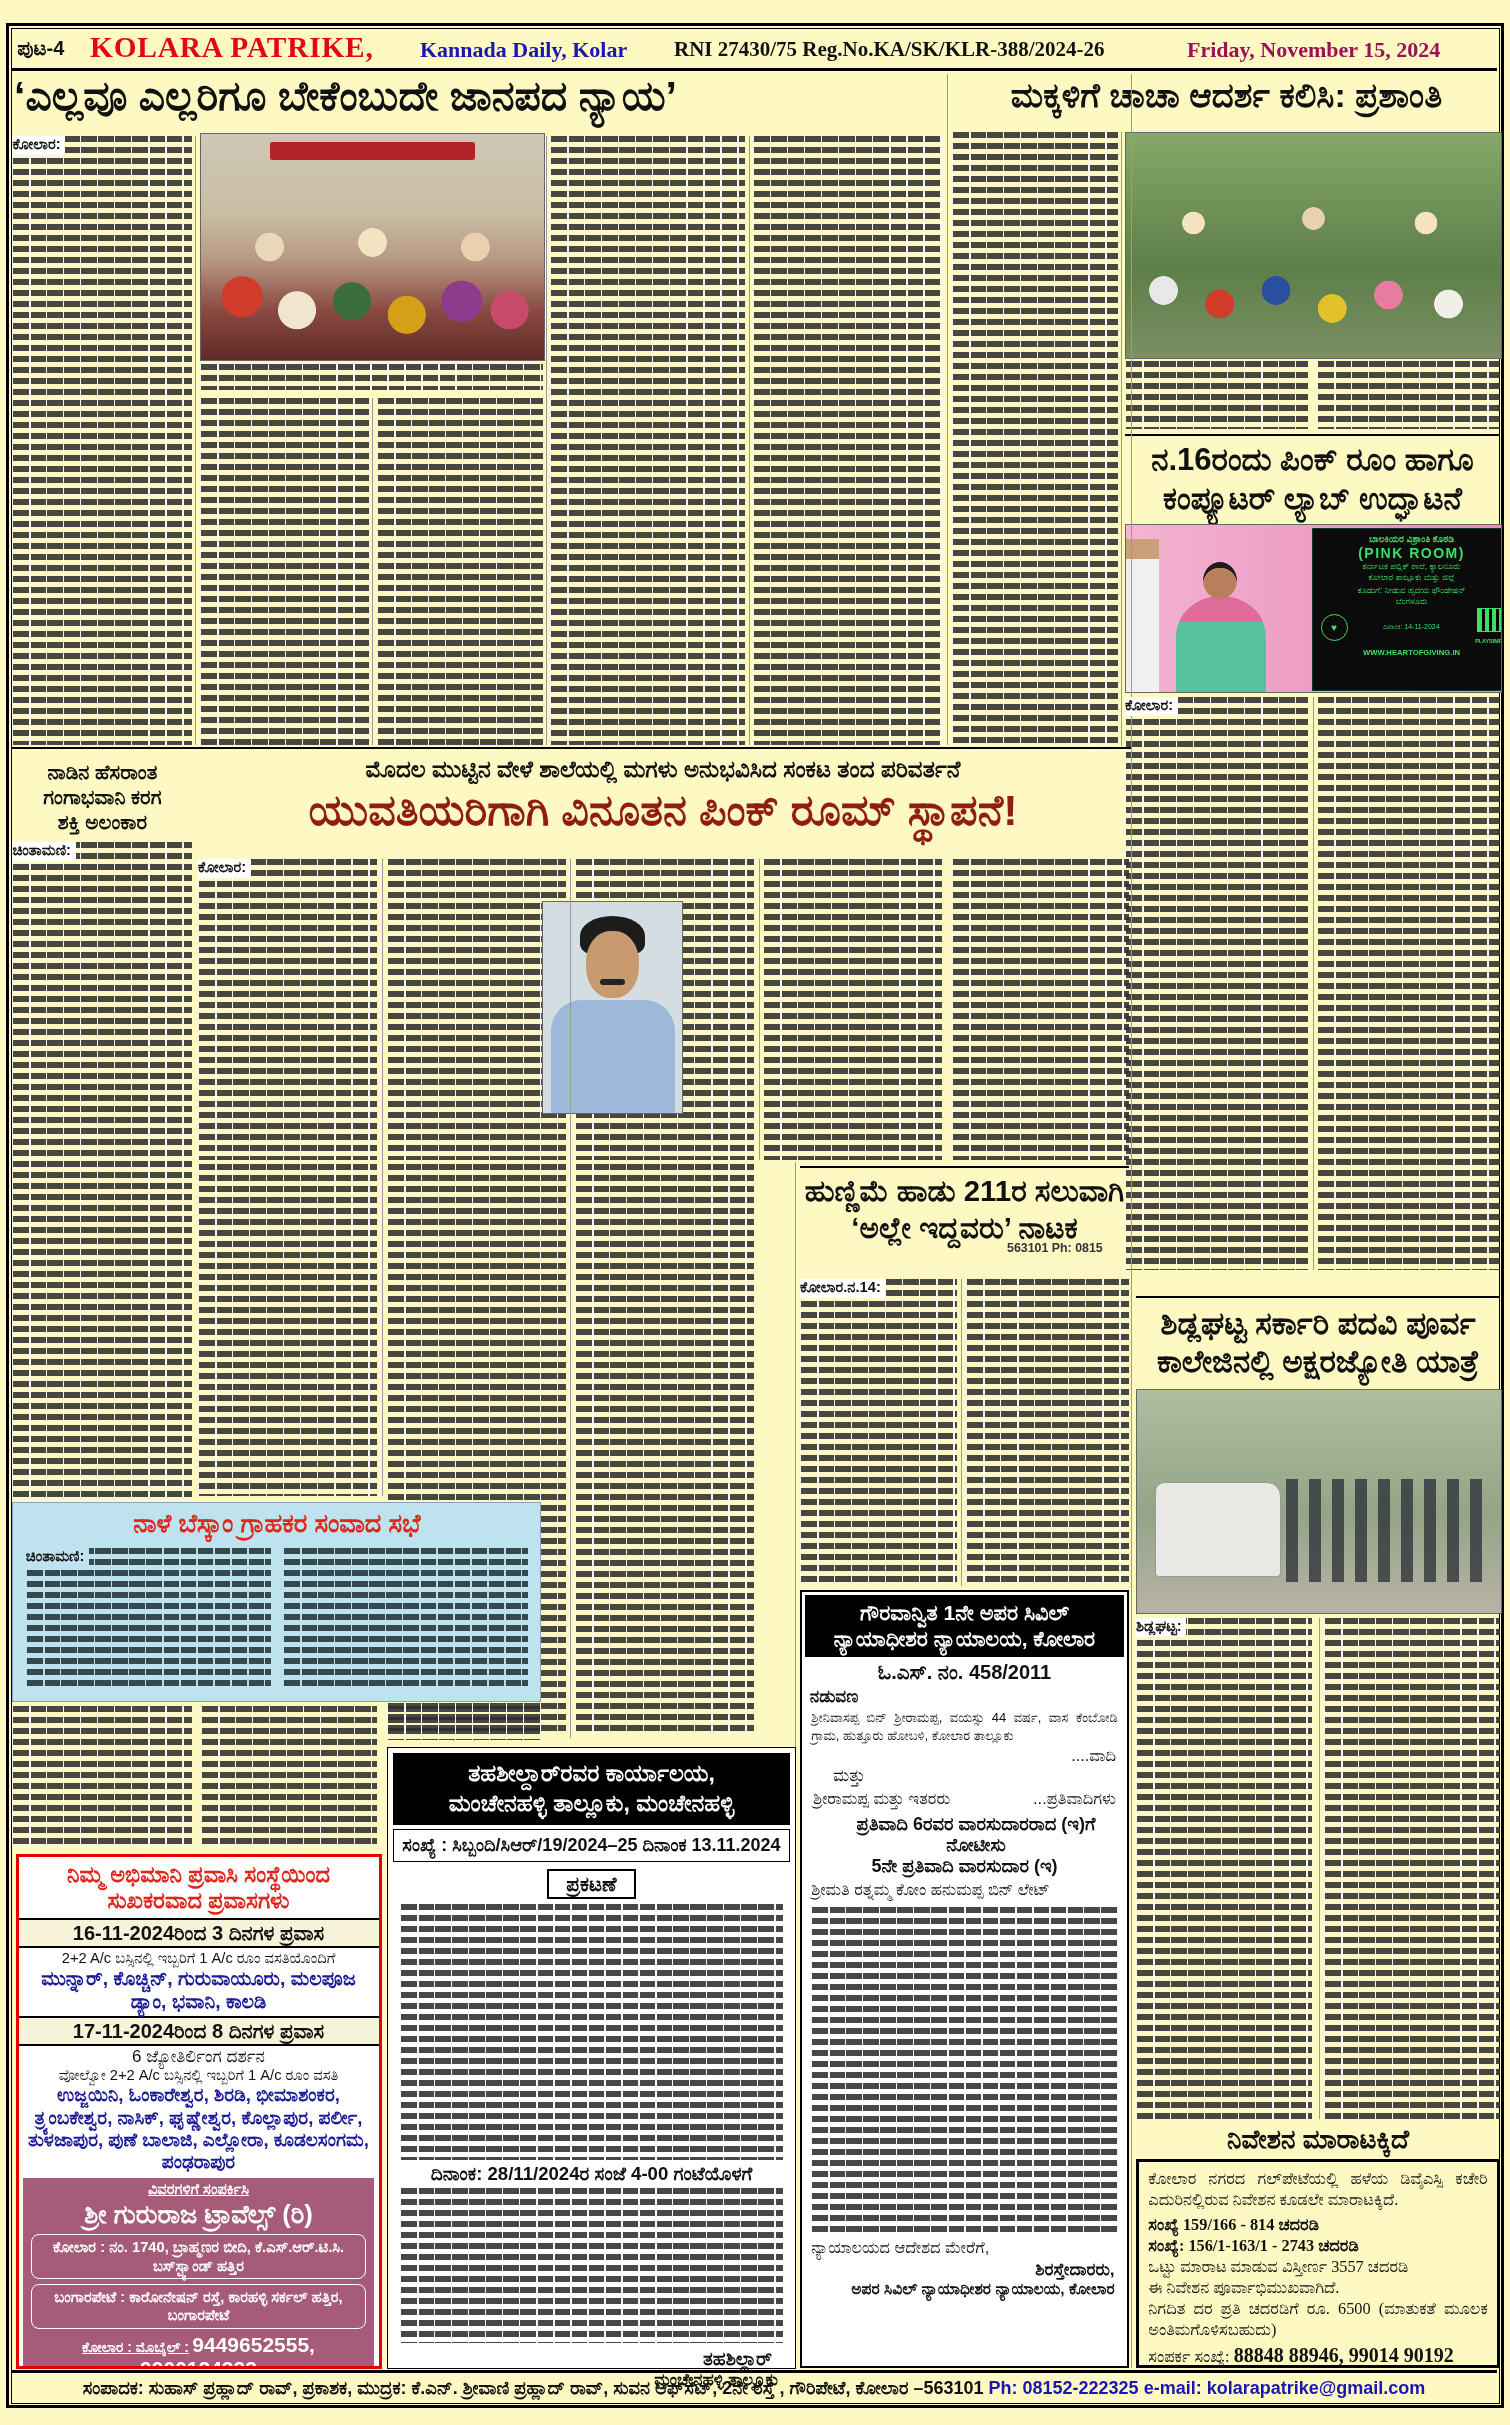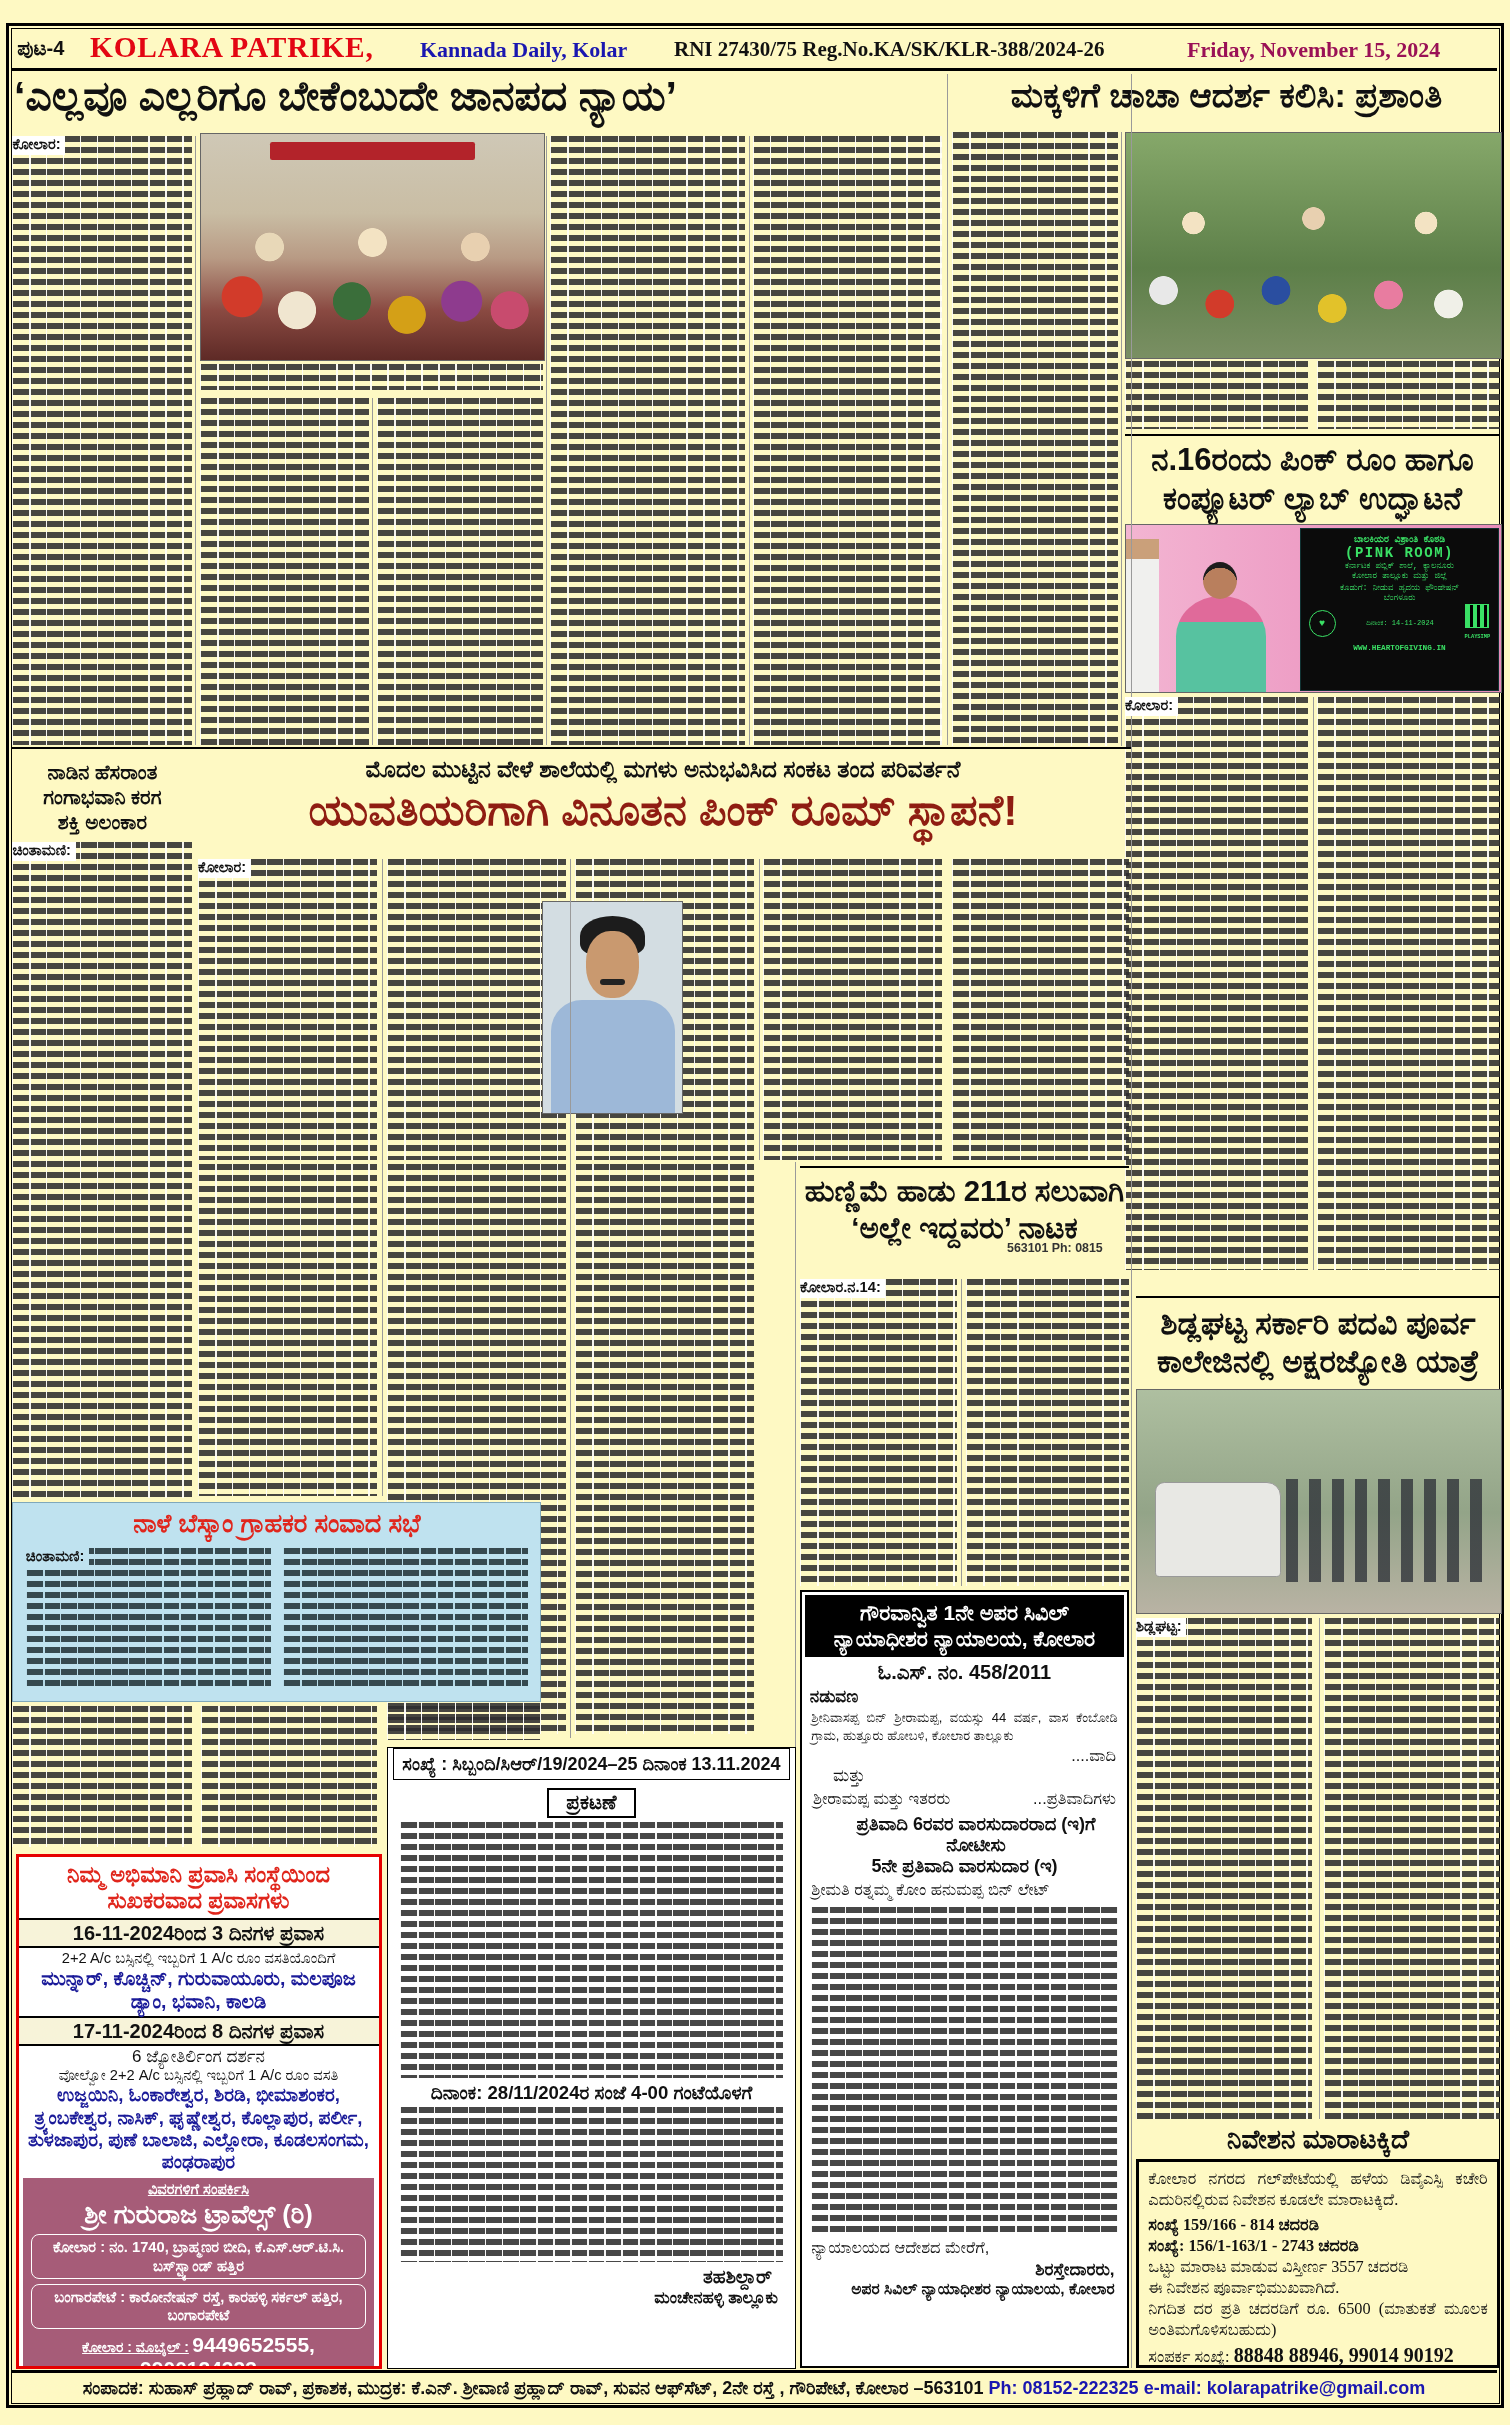--- a/index.html
+++ b/index.html
@@ -95,21 +95,21 @@
   <div class="rule-h" style="left:1125px;top:434px;width:375px;"></div>
   <div class="abs hl center" style="left:1125px;top:443px;width:375px;font-size:31px;">ನ.16ರಂದು ಪಿಂಕ್ ರೂಂ ಹಾಗೂ</div>
   <div class="abs hl center" style="left:1125px;top:482px;width:375px;font-size:31px;">ಕಂಪ್ಯೂಟರ್ ಲ್ಯಾಬ್ ಉದ್ಘಾಟನೆ</div>
 
   <div class="photo" style="left:1125px;top:524px;width:375px;height:167px;background:linear-gradient(90deg,#f3b5d2 0%,#ee9fc6 45%,#e88cba 100%);">
     <div class="abs" style="left:0;top:14px;width:33px;height:153px;background:linear-gradient(180deg,#caa07a 0 20px,#f0f0ee 20px 100%);"></div>
     <div class="abs" style="left:50px;top:71px;width:90px;height:96px;border-radius:50% 50% 0 0 / 42% 42% 0 0;
                 background:linear-gradient(180deg,#e06a9a 0 26px,#57c2a0 26px 100%);"></div>
     <div class="abs" style="left:77px;top:37px;width:34px;height:37px;border-radius:50%;
                 background:radial-gradient(circle at 50% 62%, #b97f5d 0 60%, #1c1c1c 61%);"></div>
-    <div class="abs" style="left:174px;top:3.1px;width:197px;height:161px;background:#0b0b0b;color:#3ae065;text-align:center;border:1.5px solid #133;font-family:Liberation Mono, monospace;">
+    <div class="abs" style="left:186px;top:3.1px;width:197px;height:161px;background:#0b0b0b;color:#3ae065;text-align:center;border:1.5px solid #133;">
       <div style="font-size:9.3px;font-weight:800;margin-top:4.6px;">ಬಾಲಕಿಯರ ವಿಶ್ರಾಂತಿ ಕೊಠಡಿ</div>
       <div style="font-size:14px;font-weight:900;letter-spacing:1.5px;">(PINK ROOM)</div>
       <div style="font-size:8.5px;">ಕರ್ನಾಟಕ ಪಬ್ಲಿಕ್ ಶಾಲೆ, ಕ್ಯಾಲನೂರು</div>
       <div style="font-size:8.5px;">ಕೋಲಾರ ತಾಲ್ಲೂಕು ಮತ್ತು ಜಿಲ್ಲೆ</div>
       <div style="font-size:8.5px;margin-top:2.3px;">ಕೊಡುಗೆ: ನೀಡುವ ಹೃದಯ ಫೌಂಡೇಷನ್</div>
       <div style="font-size:8.5px;">ಬೆಂಗಳೂರು</div>
       <div style="display:flex;justify-content:space-between;align-items:center;padding:1.5px 7.7px;">
         <span style="width:25px;height:25px;border:1.5px solid #3ae065;border-radius:50%;display:inline-flex;align-items:center;justify-content:center;font-size:10px;">♥</span>
         <span style="font-size:7px;">ದಿನಾಂಕ: 14-11-2024</span>
         <span style="display:inline-block;text-align:center;">
@@ -197,20 +197,24 @@
     <div class="center" style="font-size:18px;font-weight:800;margin-top:4.6px;margin-left:23px;">ಪ್ರತಿವಾದಿ 6ರವರ ವಾರಸುದಾರರಾದ (ಇ)ಗೆ ನೋಟೀಸು</div>
     <div class="center" style="font-size:18px;font-weight:800;">5ನೇ ಪ್ರತಿವಾದಿ ವಾರಸುದಾರ (ಇ)</div>
     <div style="font-size:16.3px;padding:3.1px 9.3px;">ಶ್ರೀಮತಿ ರತ್ನಮ್ಮ ಕೋಂ ಹನುಮಪ್ಪ ಬಿನ್ ಲೇಟ್</div>
     <div class="tx" style="margin:4.6px 9.3px;height:325px;"></div>
     <div style="font-size:16.3px;padding:1.5px 9.3px;">ನ್ಯಾಯಾಲಯದ ಆದೇಶದ ಮೇರೆಗೆ,</div>
     <div style="font-size:17px;font-weight:800;text-align:right;padding:1.5px 12.4px 0;">ಶಿರಸ್ತೇದಾರರು,</div>
     <div style="font-size:15.5px;font-weight:700;text-align:right;padding:0 12.4px;">ಅಪರ ಸಿವಿಲ್ ನ್ಯಾಯಾಧೀಶರ ನ್ಯಾಯಾಲಯ, ಕೋಲಾರ</div>
   </div>
 
   <div class="abs" style="left:387px;top:1747px;width:409px;height:622px;border:1.5px solid #000;background:#fff;box-sizing:border-box;">
+    <div class="black-banner" style="margin:4.6px;padding:6.2px 1.5px;font-size:23px;line-height:1.3;">
+      <div>ತಹಶೀಲ್ದಾರ್‌ರವರ ಕಾರ್ಯಾಲಯ,</div>
+      <div>ಮಂಚೇನಹಳ್ಳಿ ತಾಲ್ಲೂಕು, ಮಂಚೇನಹಳ್ಳಿ</div>
+    </div>
     <div class="center" style="border:1.5px solid #000;margin:0 4.6px;padding:4.6px 1.5px;font-size:18px;font-weight:800;">ಸಂಖ್ಯೆ : ಸಿಬ್ಬಂದಿ/ಸಿಆರ್/19/2024–25  ದಿನಾಂಕ 13.11.2024</div>
     <div class="center" style="margin:7.7px 0 4.6px;">
       <span style="display:inline-block;border:2.3px solid #000;padding:1.5px 17px;font-size:20px;font-weight:800;">ಪ್ರಕಟಣೆ</span>
     </div>
     <div class="tx" style="margin:3.1px 12.4px;height:256px;"></div>
     <div class="center" style="font-size:18.6px;font-weight:800;margin:3.1px 0;">ದಿನಾಂಕ: 28/11/2024ರ ಸಂಜೆ 4-00 ಗಂಟೆಯೊಳಗೆ</div>
     <div class="tx" style="margin:3.1px 12.4px;height:155px;"></div>
     <div style="font-size:18.6px;font-weight:800;text-align:right;padding:1.5px 23px 0;">ತಹಶಿಲ್ದಾರ್</div>
     <div style="font-size:16.3px;font-weight:700;text-align:right;padding:0 17px;">ಮಂಚೇನಹಳ್ಳಿ ತಾಲ್ಲೂಕು</div>
   </div>

